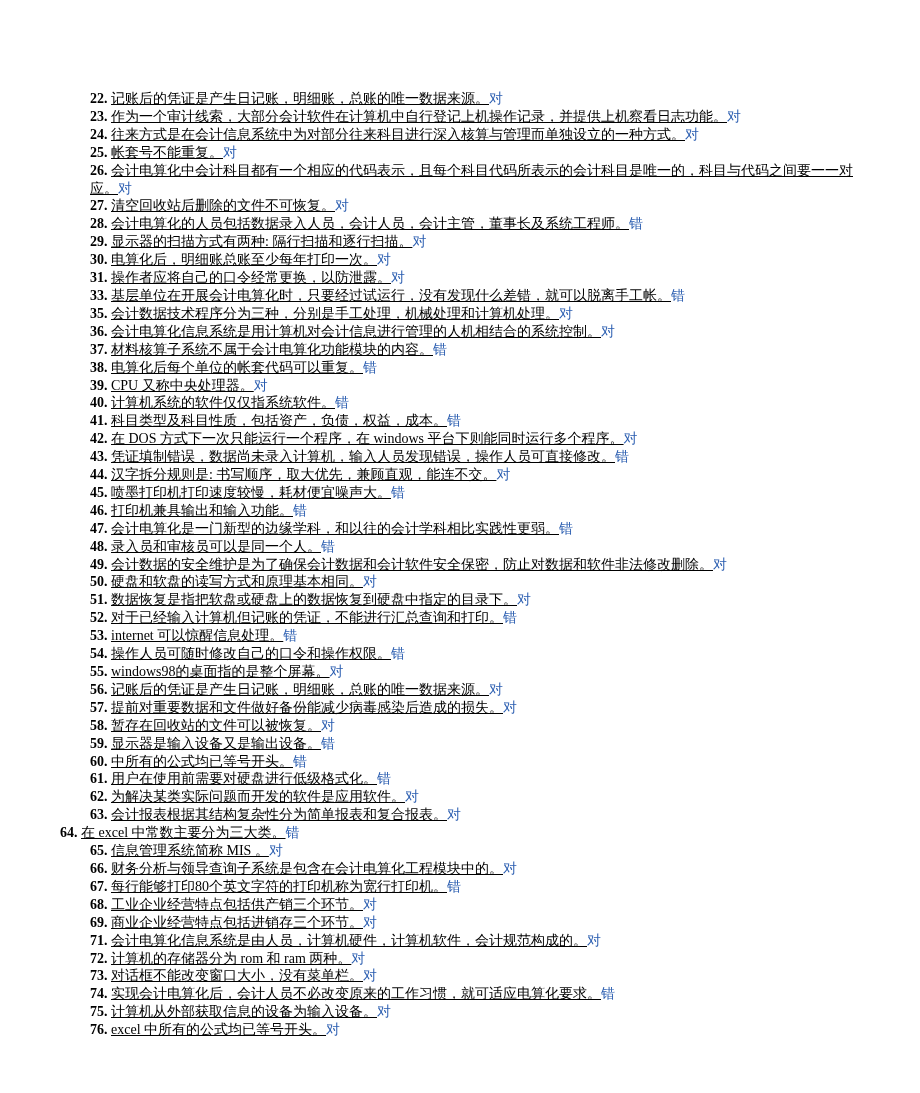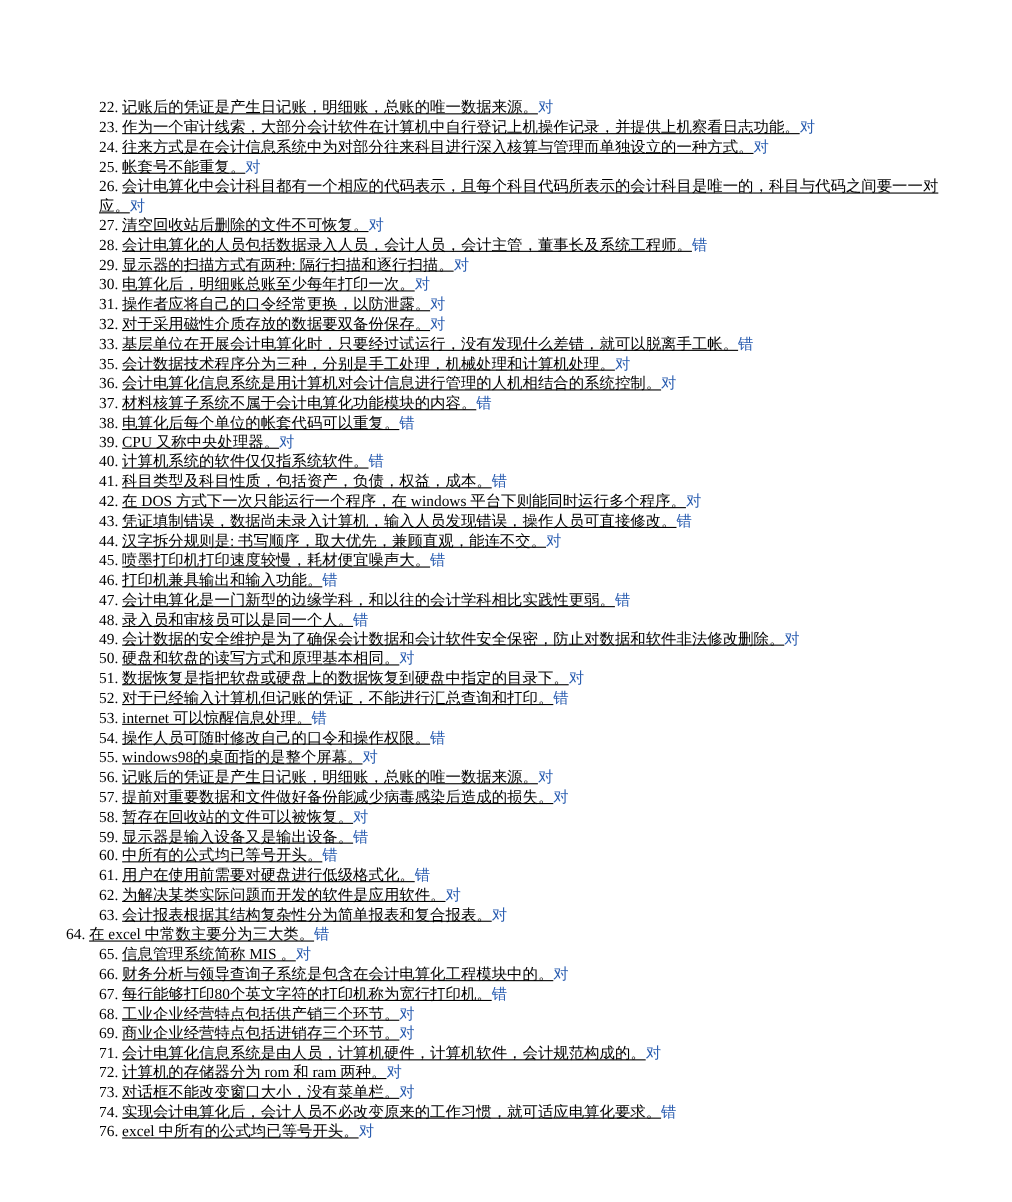--- a/index.html
+++ b/index.html
@@ -18,20 +18,21 @@
     box-sizing: border-box;
   }
   .item {
     white-space: normal;
     word-break: break-all;
     margin: 0;
     padding: 0;
   }
   .num {
     display: inline;
+    font-weight: bold;
   }
   .text {
     display: inline;
     text-decoration: underline;
   }
   .answer {
     color: #2a5db0;
   }
   .special {
     margin-left: -30px;
@@ -45,21 +46,20 @@
       <div class="item"><span class="num">22.</span> <span class="text">记账后的凭证是产生日记账，明细账，总账的唯一数据来源。</span><span class="answer">对</span></div>
       <div class="item"><span class="num">23.</span> <span class="text">作为一个审计线索，大部分会计软件在计算机中自行登记上机操作记录，并提供上机察看日志功能。</span><span class="answer">对</span></div>
       <div class="item"><span class="num">24.</span> <span class="text">往来方式是在会计信息系统中为对部分往来科目进行深入核算与管理而单独设立的一种方式。</span><span class="answer">对</span></div>
       <div class="item"><span class="num">25.</span> <span class="text">帐套号不能重复。</span><span class="answer">对</span></div>
       <div class="item"><span class="num">26.</span> <span class="text">会计电算化中会计科目都有一个相应的代码表示，且每个科目代码所表示的会计科目是唯一的，科目与代码之间要一一对应。</span><span class="answer">对</span></div>
       <div class="item"><span class="num">27.</span> <span class="text">清空回收站后删除的文件不可恢复。</span><span class="answer">对</span></div>
       <div class="item"><span class="num">28.</span> <span class="text">会计电算化的人员包括数据录入人员，会计人员，会计主管，董事长及系统工程师。</span><span class="answer">错</span></div>
       <div class="item"><span class="num">29.</span> <span class="text">显示器的扫描方式有两种: 隔行扫描和逐行扫描。</span><span class="answer">对</span></div>
       <div class="item"><span class="num">30.</span> <span class="text">电算化后，明细账总账至少每年打印一次。</span><span class="answer">对</span></div>
       <div class="item"><span class="num">31.</span> <span class="text">操作者应将自己的口令经常更换，以防泄露。</span><span class="answer">对</span></div>
-      <div class="item"><span class="num">32.</span> <span class="text">对于采用磁性介质存放的数据要双备份保存。</span><span class="answer">对</span></div>
       <div class="item"><span class="num">33.</span> <span class="text">基层单位在开展会计电算化时，只要经过试运行，没有发现什么差错，就可以脱离手工帐。</span><span class="answer">错</span></div>
       <div class="item"><span class="num">35.</span> <span class="text">会计数据技术程序分为三种，分别是手工处理，机械处理和计算机处理。</span><span class="answer">对</span></div>
       <div class="item"><span class="num">36.</span> <span class="text">会计电算化信息系统是用计算机对会计信息进行管理的人机相结合的系统控制。</span><span class="answer">对</span></div>
       <div class="item"><span class="num">37.</span> <span class="text">材料核算子系统不属于会计电算化功能模块的内容。</span><span class="answer">错</span></div>
       <div class="item"><span class="num">38.</span> <span class="text">电算化后每个单位的帐套代码可以重复。</span><span class="answer">错</span></div>
       <div class="item"><span class="num">39.</span> <span class="text">CPU 又称中央处理器。</span><span class="answer">对</span></div>
       <div class="item"><span class="num">40.</span> <span class="text">计算机系统的软件仅仅指系统软件。</span><span class="answer">错</span></div>
       <div class="item"><span class="num">41.</span> <span class="text">科目类型及科目性质，包括资产，负债，权益，成本。</span><span class="answer">错</span></div>
       <div class="item"><span class="num">42.</span> <span class="text">在 DOS 方式下一次只能运行一个程序，在 windows 平台下则能同时运行多个程序。</span><span class="answer">对</span></div>
       <div class="item"><span class="num">43.</span> <span class="text">凭证填制错误，数据尚未录入计算机，输入人员发现错误，操作人员可直接修改。</span><span class="answer">错</span></div>
@@ -86,16 +86,17 @@
       <div class="item special"><span class="num">64.</span> <span class="text">在 excel 中常数主要分为三大类。</span><span class="answer">错</span></div>
       <div class="item"><span class="num">65.</span> <span class="text">信息管理系统简称 MIS 。</span><span class="answer">对</span></div>
       <div class="item"><span class="num">66.</span> <span class="text">财务分析与领导查询子系统是包含在会计电算化工程模块中的。</span><span class="answer">对</span></div>
       <div class="item"><span class="num">67.</span> <span class="text">每行能够打印80个英文字符的打印机称为宽行打印机。</span><span class="answer">错</span></div>
       <div class="item"><span class="num">68.</span> <span class="text">工业企业经营特点包括供产销三个环节。</span><span class="answer">对</span></div>
       <div class="item"><span class="num">69.</span> <span class="text">商业企业经营特点包括进销存三个环节。</span><span class="answer">对</span></div>
       <div class="item"><span class="num">71.</span> <span class="text">会计电算化信息系统是由人员，计算机硬件，计算机软件，会计规范构成的。</span><span class="answer">对</span></div>
       <div class="item"><span class="num">72.</span> <span class="text">计算机的存储器分为 rom 和 ram 两种。</span><span class="answer">对</span></div>
       <div class="item"><span class="num">73.</span> <span class="text">对话框不能改变窗口大小，没有菜单栏。</span><span class="answer">对</span></div>
       <div class="item"><span class="num">74.</span> <span class="text">实现会计电算化后，会计人员不必改变原来的工作习惯，就可适应电算化要求。</span><span class="answer">错</span></div>
+      <div class="item"><span class="num">75.</span> <span class="text">计算机从外部获取信息的设备为输入设备。</span><span class="answer">对</span></div>
       <div class="item"><span class="num">76.</span> <span class="text">excel 中所有的公式均已等号开头。</span><span class="answer">对</span></div>
       <div class="item"> </div>
     </div>
 </div>
 
 </body></html>

